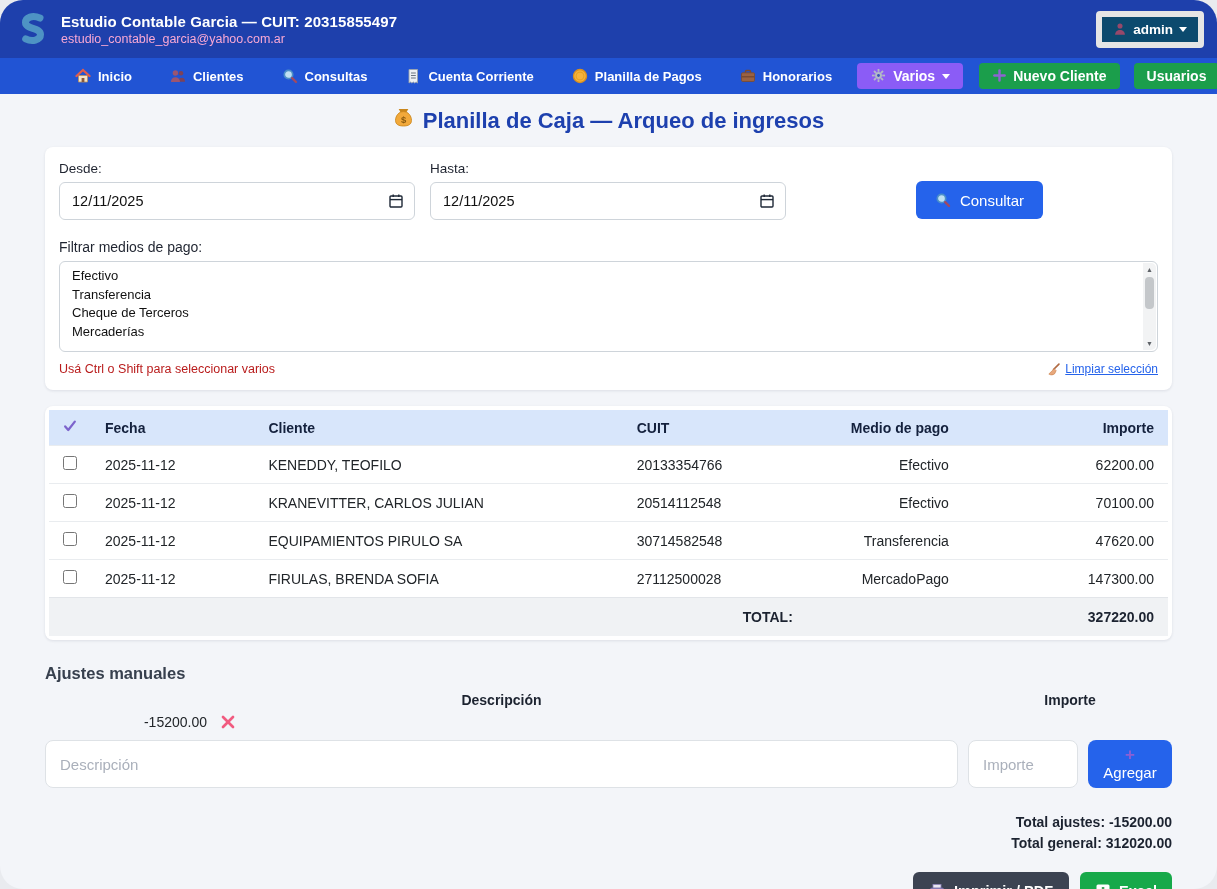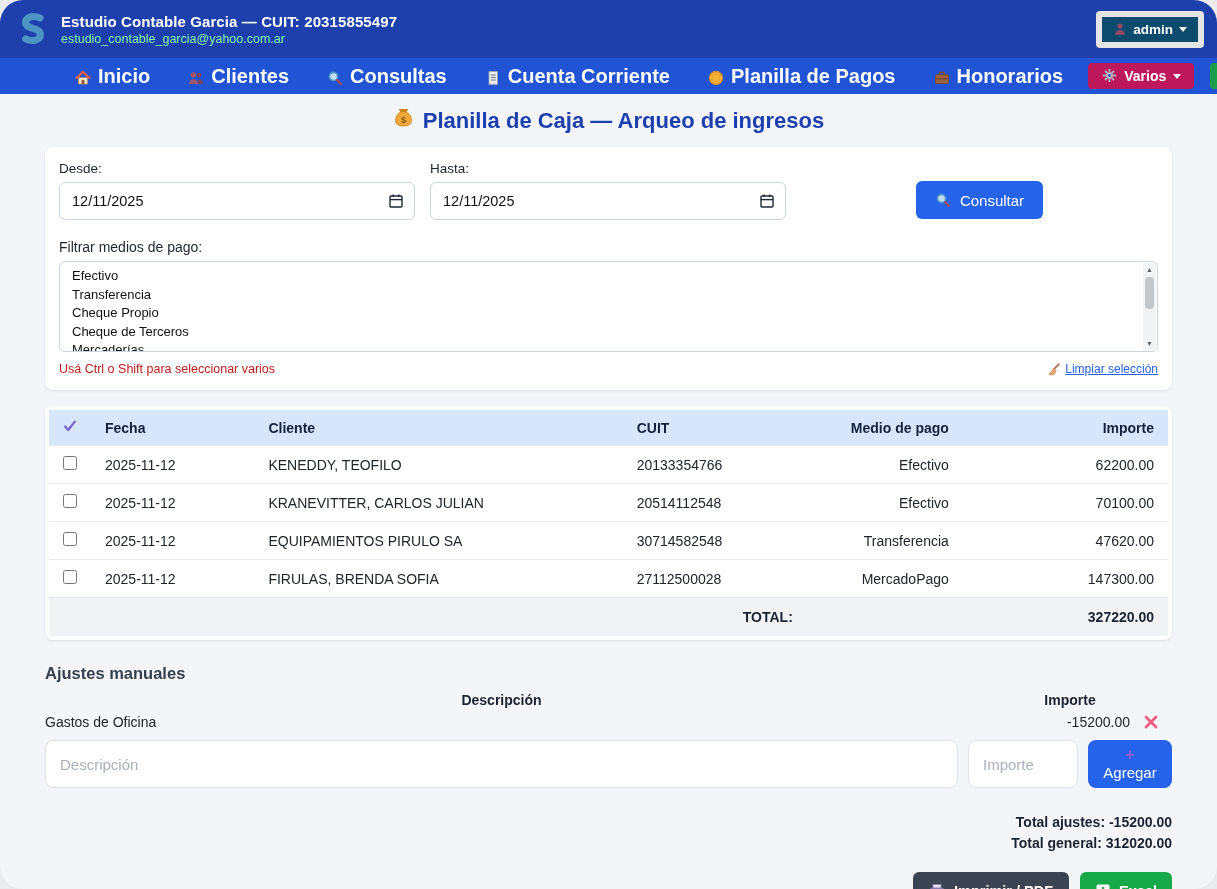--- a/index.html
+++ b/index.html
@@ -4,34 +4,34 @@
 <style>
   * { margin:0; padding:0; box-sizing:border-box; }
   body { font-family:"Liberation Sans","DejaVu Sans",sans-serif; background:#e9ebef; }
   .page { width:1217px; height:889px; background:#f3f5f9; overflow:hidden; position:relative;border-radius:23px; }
 
   
   .topbar { height:58px; background:#1e40ac; display:flex; align-items:center; padding:0 13px; }
   .logo { width:40px; height:40px; flex:0 0 auto; }
   .brand { margin-left:8px; }
   .brand-title { color:#ffffff; font-size:15px; font-weight:bold; letter-spacing:.1px; }
-  .brand-email { color:#86efac; font-size:12.5px; margin-top:2px; }
+  .brand-email { color:#f9a8d4; font-size:12.5px; margin-top:2px; }
   .user-btn { margin-left:auto; background:#0c4a6e; border:6px solid #e5e5e5; border-radius:4px;
               color:#fff; font-size:13.5px; font-weight:bold; padding:5px 11px;
               display:flex; align-items:center; gap:6px; cursor:pointer; }
   .caret { width:0; height:0; border-left:4px solid transparent; border-right:4px solid transparent;
            border-top:5px solid #fff; display:inline-block; }
 
   
   .navbar { height:36px; background:#2154d4; display:flex; align-items:center; padding:0 60px 0 62px; }
-  .nav-item { display:flex; align-items:center; gap:7px; color:#fff; font-size:20px; font-weight:600;
+  .nav-item { display:flex; align-items:center; gap:7px; color:#fff; font-size:13px; font-weight:600;
               padding:0 13px; margin-right:12px; cursor:pointer; white-space:nowrap; }
   .nav-btn { display:flex; align-items:center; gap:7px; border-radius:4px; color:#fff; font-size:14px;
              font-weight:bold; padding:5px 13px; cursor:pointer; white-space:nowrap; border:none; }
-  .varios-btn { background:#be185d; margin-right:16px; }
+  .varios-btn { background:#8b5cf6; margin-right:16px; }
   .green-btn { background:#1b9e4b; margin-right:14px; }
   .green-btn:last-child { margin-right:0; }
   .nav-spacer { flex:1; }
 
   
   .page-title { display:flex; justify-content:center; align-items:center; gap:9px;
                 margin-top:13px; color:#1d40ae; font-size:22px; font-weight:bold; }
 
   
   .card { background:#fff; border-radius:8px; box-shadow:0 1px 3px rgba(20,30,60,.10);
@@ -285,21 +285,20 @@
           <span>Consultar</span>
         </button>
       </div>
     </div>
 
     <div class="medios-label">Filtrar medios de pago:</div>
     <div class="listbox">
       <div class="opts">
         <div class="opt">Efectivo</div>
         <div class="opt">Transferencia</div>
-        <div class="opt">Cheque Propio</div>
         <div class="opt">Cheque de Terceros</div>
         <div class="opt">Mercaderías</div>
       </div>
       <div class="fake-scrollbar">
         <div class="sb-arrow">▲</div>
         <div class="sb-thumb"></div>
         <div class="sb-fill"></div>
         <div class="sb-arrow">▼</div>
       </div>
     </div>
@@ -388,21 +387,20 @@
 
   <div class="ajustes">
     <h2>Ajustes manuales</h2>
 
     <div class="aj-grid-head">
       <div class="g1">Descripción</div>
       <div class="g2">Importe</div>
     </div>
 
     <div class="aj-entry">
-      <div class="e-desc">Gastos de Oficina</div>
       <div class="e-right">
         <span>-15200.00</span>
         <button class="x-btn">
           <span>
             <svg viewBox="0 0 16 16" width="16" height="16">
               <line x1="3" y1="3" x2="13" y2="13" stroke="#f15b80" stroke-width="2.7" stroke-linecap="round"></line>
               <line x1="13" y1="3" x2="3" y2="13" stroke="#f15b80" stroke-width="2.7" stroke-linecap="round"></line>
             </svg>
           </span>
         </button>

